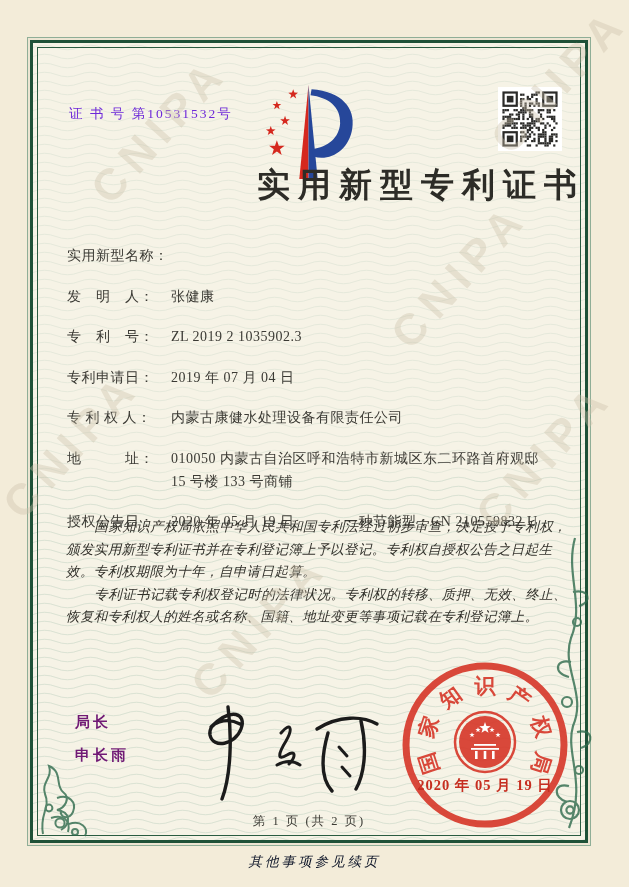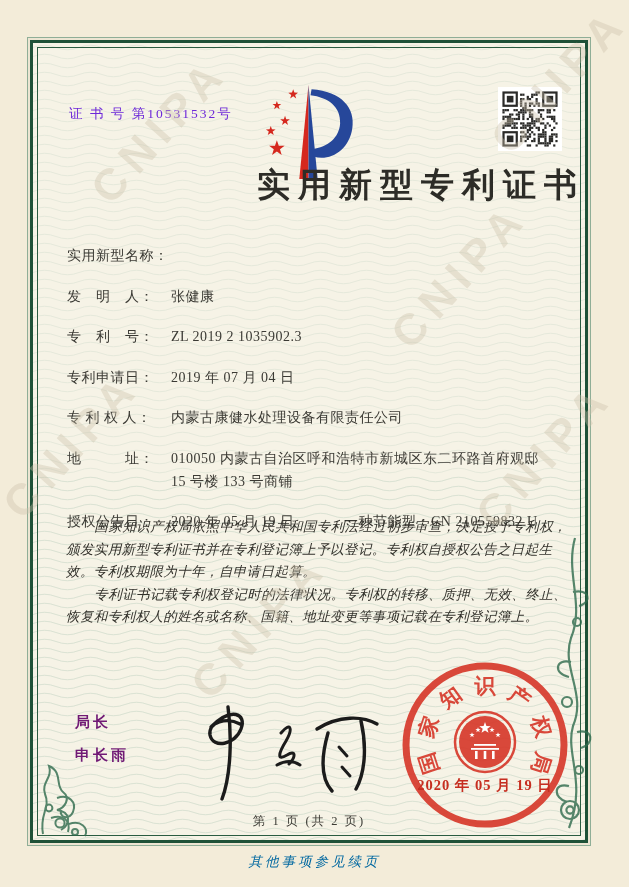--- a/index.html
+++ b/index.html
@@ -51,21 +51,21 @@
 
   .seal{position:absolute;left:362px;top:612px;width:180px;height:180px;
         opacity:.93;mix-blend-mode:multiply;}
   .seal-date{position:absolute;left:352px;top:733px;width:200px;text-align:center;
         font-size:14.5px;letter-spacing:1px;color:#c62e20;font-weight:600;}
 
   .page-num{position:absolute;left:0;top:770px;width:100%;text-align:center;
         font-size:12.5px;letter-spacing:2px;color:#3c3b35;}
 
   .continuation{position:absolute;left:0;top:853px;width:100%;text-align:center;
-        font-size:13.5px;font-style:italic;letter-spacing:3px;color:#0369a1;z-index:10;}
+        font-size:13.5px;font-style:italic;letter-spacing:3px;color:#0f172a;z-index:10;}
 
   .orn-left{position:absolute;left:2px;bottom:2px;width:92px;height:118px;z-index:4;}
   .orn-right{position:absolute;right:-20px;bottom:6px;width:66px;height:300px;z-index:4;}
 </style>
 </head>
 <body>
 
 <div class="paper">
 
   <div class="frame">

